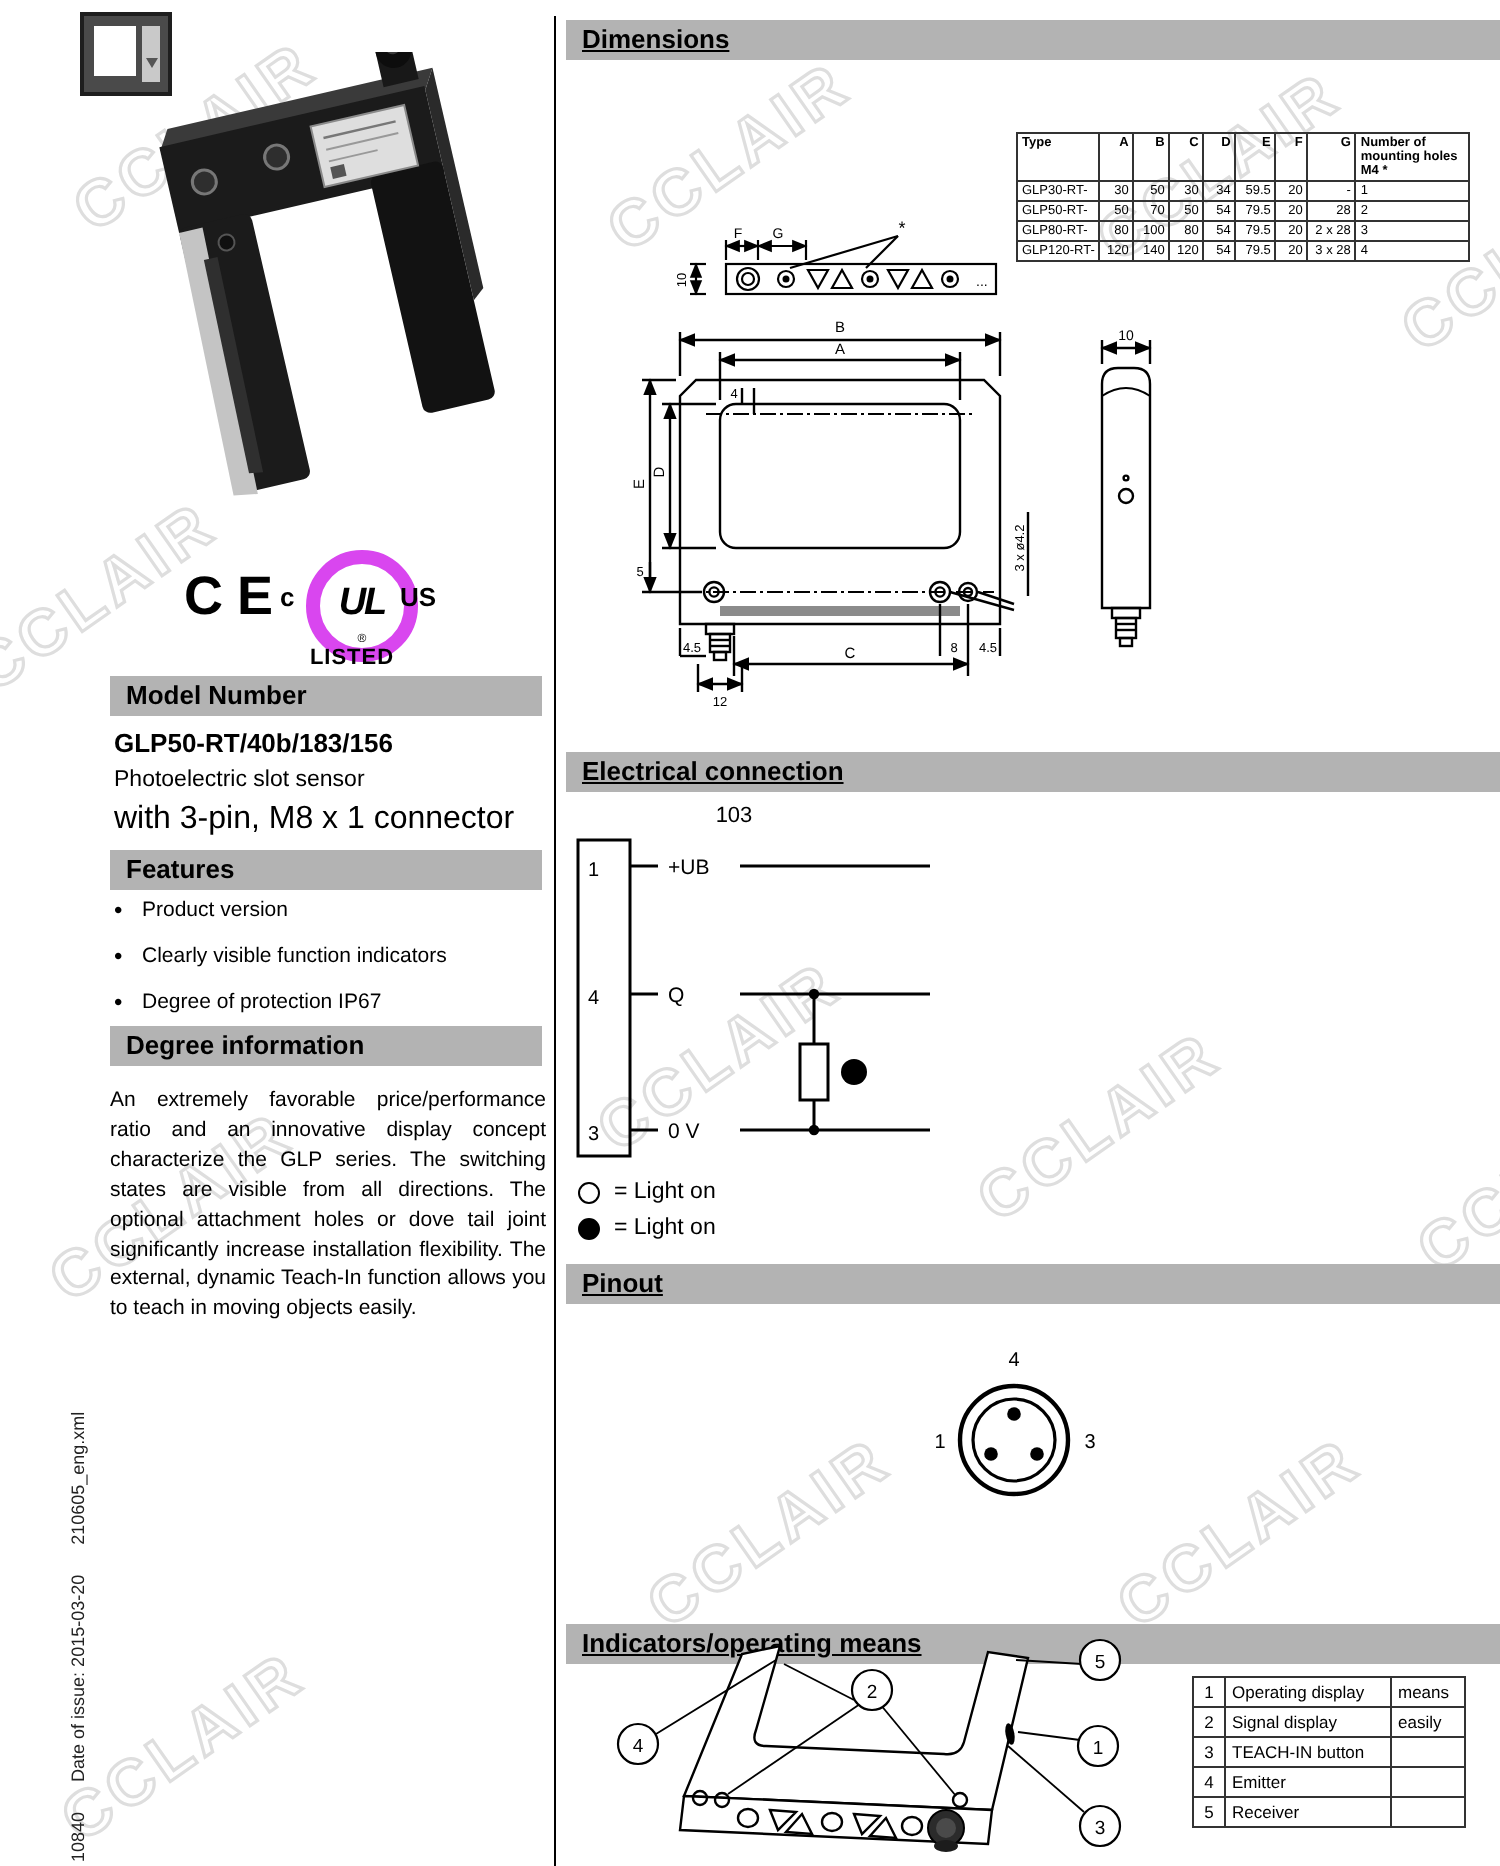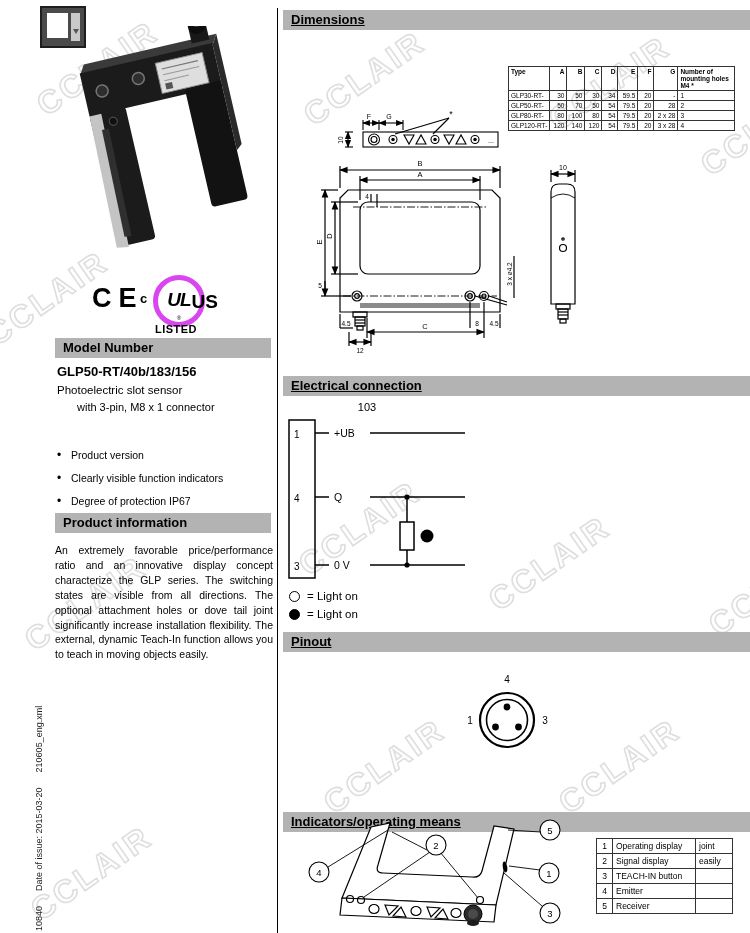--- a/index.html
+++ b/index.html
@@ -17,32 +17,32 @@
        transform-origin:0 0;white-space:pre;font-size:9px;color:#222;width:420px;}
   
   .logo{position:absolute;left:40px;top:6px;width:42px;height:38px;background:#4a4a4a;border:2px solid #1e1e1e;}
   .logo .win{position:absolute;left:5px;top:5px;width:21px;height:25px;background:#fff;}
   .logo .strip{position:absolute;right:4px;top:5px;width:9px;height:28px;background:#c9c9c9;}
   .logo .tri{position:absolute;right:5px;top:21px;width:0;height:0;
        border-left:3.5px solid transparent;border-right:3.5px solid transparent;border-top:5px solid #555;}
   
   .ce{position:absolute;left:92px;top:283px;font-size:27px;font-weight:700;letter-spacing:7px;}
   .ulwrap{position:absolute;left:138px;top:275px;width:76px;height:62px;}
-  .ulwrap .circ{position:absolute;left:15px;top:0;width:42px;height:42px;border:5px solid #d946ef;
+  .ulwrap .circ{position:absolute;left:15px;top:0;width:42px;height:42px;border:7px solid #d946ef;
        border-radius:50%;text-align:center;}
   .ulwrap .ul{font-size:19px;font-weight:bold;font-style:italic;line-height:40px;letter-spacing:-1px;}
   .ulwrap .reg{position:absolute;left:50%;bottom:1px;transform:translateX(-50%);font-size:6px;line-height:6px;}
   .ulwrap .c{position:absolute;left:2px;top:16px;font-size:13px;font-weight:bold;}
-  .ulwrap .us{position:absolute;right:-4px;top:16px;font-size:19px;font-weight:bold;}
+  .ulwrap .us{position:absolute;right:-4px;top:16px;font-size:13px;font-weight:bold;}
   .ulwrap .listed{position:absolute;left:8px;top:48px;width:60px;text-align:center;
        font-size:11px;font-weight:bold;letter-spacing:.5px;}
   
   .model{position:absolute;left:57px;top:364px;font-size:13px;font-weight:bold;}
   .desc{position:absolute;left:57px;top:384px;font-size:11.5px;}
-  .conn{position:absolute;left:57px;top:401px;font-size:11px;margin-left:20px;}
+  .conn{position:absolute;left:57px;top:401px;font-size:16px;}
   .features-list{position:absolute;left:57px;top:449px;width:214px;margin:0;padding:0;list-style:none;}
   .features-list li{font-size:10.5px;margin-bottom:11px;padding-left:14px;position:relative;}
   .features-list li::before{content:"•";position:absolute;left:0;top:-1px;font-size:12px;}
   .pinfo{position:absolute;left:55px;top:543px;width:218px;font-size:10.5px;line-height:1.42;
        text-align:justify;}
   
   table.dim{position:absolute;left:508px;top:66px;border-collapse:collapse;font-size:6.5px;
        table-layout:fixed;}
   table.dim th,table.dim td{border:1px solid #333;padding:1px 2px;font-weight:normal;
        text-align:right;overflow:hidden;white-space:nowrap;}
@@ -124,27 +124,28 @@
     </div>
     <span class="us">US</span>
     <div class="listed">LISTED</div>
   </div>
 
   <div class="bar bar-left" style="top:338px">Model Number</div>
   <div class="model">GLP50-RT/40b/183/156</div>
   <div class="desc">Photoelectric slot sensor</div>
   <div class="conn">with 3-pin, M8 x 1 connector</div>
 
+  <div class="bar bar-left" style="top:425px">Features</div>
   <ul class="features-list">
     <li>Product version</li>
     <li>Clearly visible function indicators</li>
     <li>Degree of protection IP67</li>
   </ul>
 
-  <div class="bar bar-left" style="top:513px">Product information</div>
+  <div class="bar bar-left" style="top:513px">Degree information</div>
   <div class="pinfo">An extremely favorable price/performance ratio and an innovative display concept characterize the GLP series. The switching states are visible from all directions. The optional attachment holes or dove tail joint significantly increase installation flexibility. The external, dynamic Teach-In function allows you to teach in moving objects easily.</div>
 
   <div class="bar bar-right" style="top:10px">Dimensions</div>
 
   <table class="dim">
     <tbody>
         <tr>
       <th style="width:36px">Type</th>
       <th class="num" style="width:12px">A</th>
       <th class="num" style="width:13px">B</th>
@@ -425,21 +426,21 @@
     <text x="262" y="24" font-size="9.5" text-anchor="middle">5</text>
     <text x="261" y="67" font-size="9.5" text-anchor="middle">1</text>
     <text x="262" y="107" font-size="9.5" text-anchor="middle">3</text>
   </svg>
 
   <table class="ind">
     <tbody>
         <tr>
       <td class="n">1</td>
       <td class="l">Operating display</td>
-      <td class="v">joint</td>
+      <td class="v">means</td>
     </tr>
     <tr>
       <td class="n">2</td>
       <td class="l">Signal display</td>
       <td class="v">easily</td>
     </tr>
     <tr>
       <td class="n">3</td>
       <td class="l">TEACH-IN button</td>
       <td class="v"></td>

